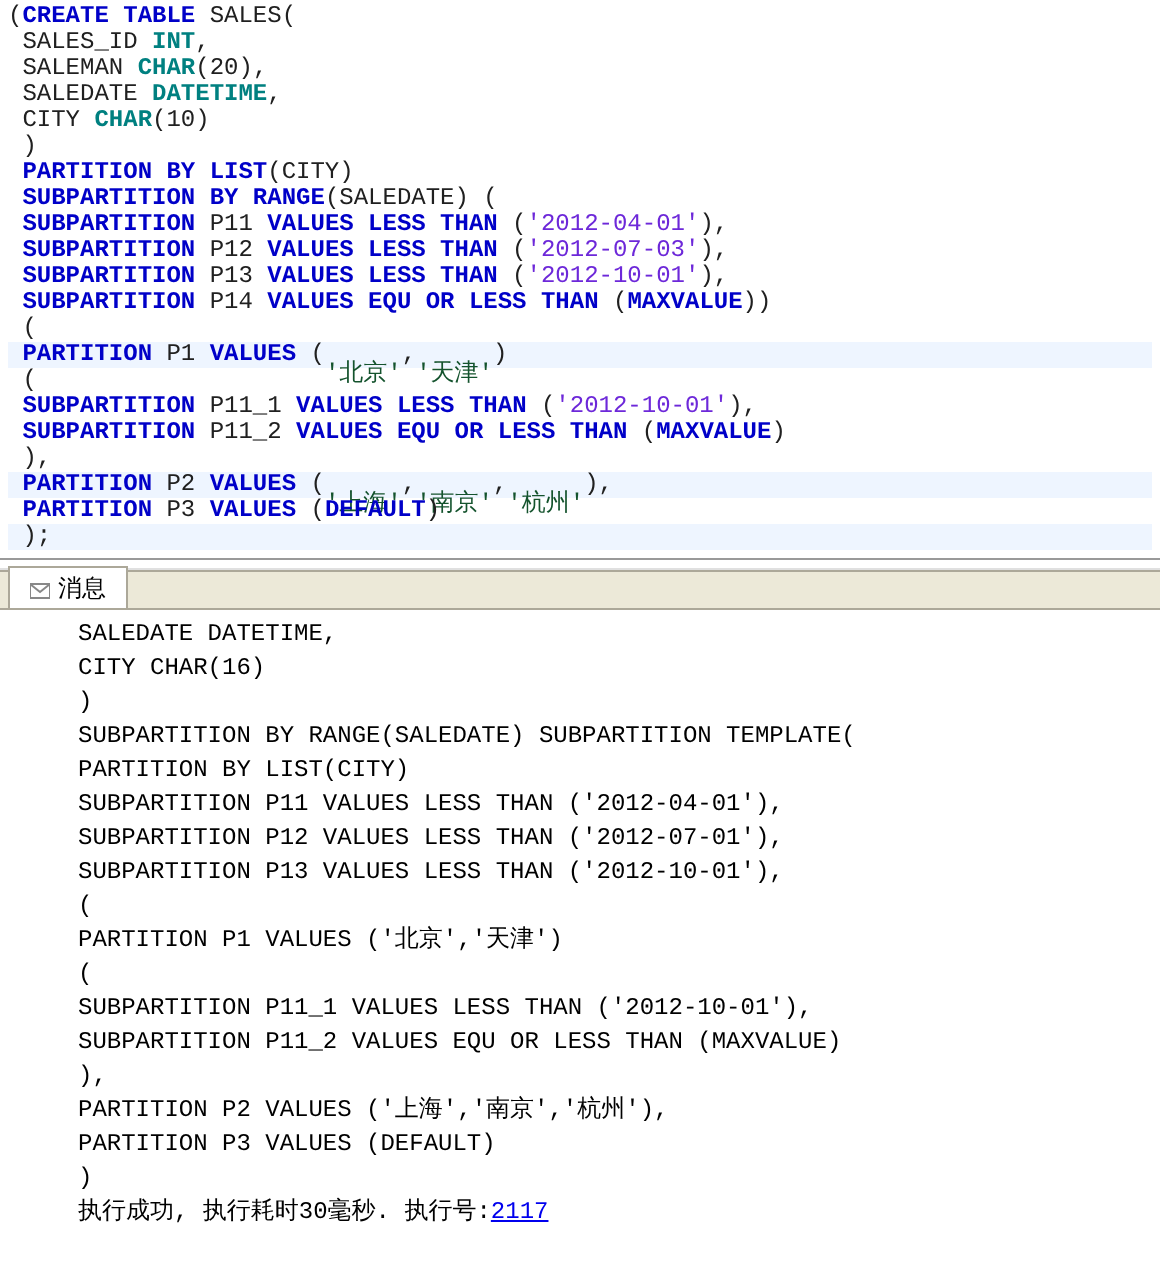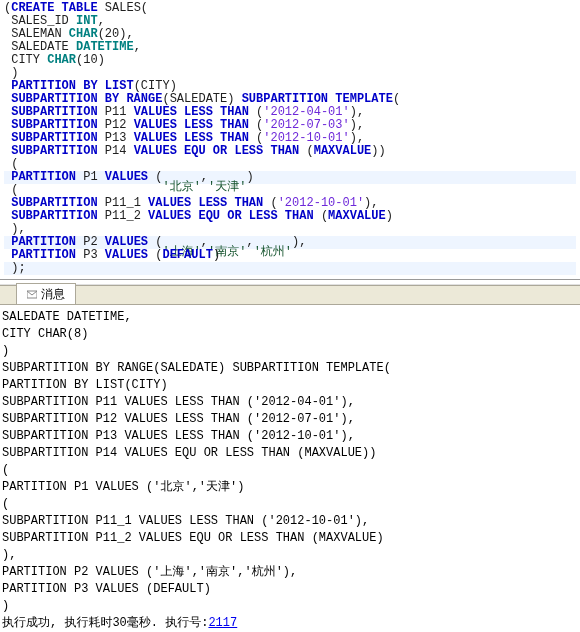--- a/index.html
+++ b/index.html
@@ -2,45 +2,45 @@
 <html><head>
 <meta charset="utf-8">
 <style>
   * { margin: 0; padding: 0; box-sizing: border-box; }
   body { font-family: "Courier New", monospace; font-size: 12px; background: #fff; width: 580px; }
   .editor { background: #fff; padding: 2px 4px; line-height: 12.8px; }
   .line { white-space: pre; height: 13px; display: flex; align-items: center; }
   .line.highlight { background: #eef5ff; }
   .sep { height: 6px; background: #fff; border-top: 1px solid #999; border-bottom: 1px solid #e0e0e0; margin-top: 2px; }
   .tabbar { background: #ece9d8; border-top: 1px solid #aca899; border-bottom: 1px solid #aca899; display: flex; height: 20px; align-items: flex-end; }
-  .tab { background: #fff; border: 1px solid #aca899; border-bottom: none; padding: 2px 10px 1px 10px; font-family: Liberation Mono, monospace; font-size: 12px; margin-left: 16px; display: flex; align-items: center; gap: 4px; }
+  .tab { background: #fff; border: 1px solid #aca899; border-bottom: none; padding: 2px 10px 1px 10px; font-family: Liberation Serif, serif; font-size: 12px; margin-left: 4px; display: flex; align-items: center; gap: 4px; }
   .tab-icon { width: 10px; height: 10px; display: inline-block; }
   .output { background: #fff; padding: 4px 2px; font-family: "Courier New", SimSun, monospace; font-size: 12px; line-height: 17px; }
-  .oline { white-space: pre; }
+  .oline { white-space: pre; margin-left: 37px; }
   .kw   { color: #0000c8; font-weight: bold; }
   .kw2  { color: #0000c8; font-weight: bold; }
   .ty   { color: #008080; font-weight: bold; }
   .str  { color: #6d28d9; }
   .cn   { color: #14532d; margin-top: 19px; }
   .pn   { color: #202020; }
   .id   { color: #202020; }
   a.runid { color: #0000ee; }
 </style>
 </head>
 <body>
 
 <div class="editor" id="editor">
     <div class="line"><span class="pn">(</span><span class="kw">CREATE TABLE</span><span class="id"> SALES</span><span class="pn">(</span></div>
     <div class="line"><span class="id"> SALES_ID </span><span class="ty">INT</span><span class="pn">,</span></div>
     <div class="line"><span class="id"> SALEMAN </span><span class="ty">CHAR</span><span class="pn">(</span><span class="id">20</span><span class="pn">)</span><span class="pn">,</span></div>
     <div class="line"><span class="id"> SALEDATE </span><span class="ty">DATETIME</span><span class="pn">,</span></div>
     <div class="line"><span class="id"> CITY </span><span class="ty">CHAR</span><span class="pn">(</span><span class="id">10</span><span class="pn">)</span></div>
     <div class="line"><span class="pn"> )</span></div>
     <div class="line"><span class="pn"> </span><span class="kw">PARTITION BY LIST</span><span class="pn">(</span><span class="id">CITY</span><span class="pn">)</span></div>
-    <div class="line"><span class="pn"> </span><span class="kw">SUBPARTITION BY RANGE</span><span class="pn">(</span><span class="id">SALEDATE</span><span class="pn">) </span><span class="kw2">SUBPARTITION TEMPLATE</span><span class="pn">(</span></div>
+    <div class="line"><span class="pn"> </span><span class="kw">SUBPARTITION BY RANGE</span><span class="pn">(</span><span class="id">SALEDATE</span><span class="pn">) </span><span class="pn">(</span></div>
     <div class="line"><span class="pn"> </span><span class="kw">SUBPARTITION</span><span class="id"> P11 </span><span class="kw">VALUES LESS THAN</span><span class="pn"> (</span><span class="str">'2012-04-01'</span><span class="pn">)</span><span class="pn">,</span></div>
     <div class="line"><span class="pn"> </span><span class="kw">SUBPARTITION</span><span class="id"> P12 </span><span class="kw">VALUES LESS THAN</span><span class="pn"> (</span><span class="str">'2012-07-03'</span><span class="pn">)</span><span class="pn">,</span></div>
     <div class="line"><span class="pn"> </span><span class="kw">SUBPARTITION</span><span class="id"> P13 </span><span class="kw">VALUES LESS THAN</span><span class="pn"> (</span><span class="str">'2012-10-01'</span><span class="pn">)</span><span class="pn">,</span></div>
     <div class="line"><span class="pn"> </span><span class="kw">SUBPARTITION</span><span class="id"> P14 </span><span class="kw">VALUES EQU OR LESS THAN</span><span class="pn"> (</span><span class="kw">MAXVALUE</span><span class="pn">)</span><span class="pn">)</span></div>
     <div class="line"><span class="pn"> (</span></div>
     <div class="line highlight"><span class="pn"> </span><span class="kw">PARTITION</span><span class="id"> P1 </span><span class="kw">VALUES</span><span class="pn"> (</span><span class="cn">'北京'</span><span class="pn">,</span><span class="cn">'天津'</span><span class="pn">)</span></div>
     <div class="line"><span class="pn"> (</span></div>
     <div class="line"><span class="pn"> </span><span class="kw">SUBPARTITION</span><span class="id"> P11_1 </span><span class="kw">VALUES LESS THAN</span><span class="pn"> (</span><span class="str">'2012-10-01'</span><span class="pn">)</span><span class="pn">,</span></div>
     <div class="line"><span class="pn"> </span><span class="kw">SUBPARTITION</span><span class="id"> P11_2 </span><span class="kw">VALUES EQU OR LESS THAN</span><span class="pn"> (</span><span class="kw">MAXVALUE</span><span class="pn">)</span></div>
     <div class="line"><span class="pn"> )</span><span class="pn">,</span></div>
@@ -58,28 +58,27 @@
           <rect x="0" y="1" width="10" height="7" fill="#fff" stroke="#888" stroke-width="1"></rect>
           <path d="M0 1 L5 5 L10 1" fill="none" stroke="#888" stroke-width="1"></path>
         </svg>
     </span>
     <span>消息</span>
   </div>
 </div>
 
 <div class="output" id="output">
     <div class="oline">SALEDATE DATETIME,</div>
-    <div class="oline">CITY CHAR(8)</div>
+    <div class="oline">CITY CHAR(16)</div>
     <div class="oline">)</div>
     <div class="oline">SUBPARTITION BY RANGE(SALEDATE) SUBPARTITION TEMPLATE(</div>
     <div class="oline">PARTITION BY LIST(CITY)</div>
     <div class="oline">SUBPARTITION P11 VALUES LESS THAN ('2012-04-01'),</div>
     <div class="oline">SUBPARTITION P12 VALUES LESS THAN ('2012-07-01'),</div>
     <div class="oline">SUBPARTITION P13 VALUES LESS THAN ('2012-10-01'),</div>
-    <div class="oline">SUBPARTITION P14 VALUES EQU OR LESS THAN (MAXVALUE))</div>
     <div class="oline">(</div>
     <div class="oline">PARTITION P1 VALUES ('北京','天津')</div>
     <div class="oline">(</div>
     <div class="oline">SUBPARTITION P11_1 VALUES LESS THAN ('2012-10-01'),</div>
     <div class="oline">SUBPARTITION P11_2 VALUES EQU OR LESS THAN (MAXVALUE)</div>
     <div class="oline">),</div>
     <div class="oline">PARTITION P2 VALUES ('上海','南京','杭州'),</div>
     <div class="oline">PARTITION P3 VALUES (DEFAULT)</div>
     <div class="oline">)</div>
     <div class="oline"><span>执行成功, 执行耗时30毫秒. 执行号:</span><a class="runid" href="#">2117</a></div>

